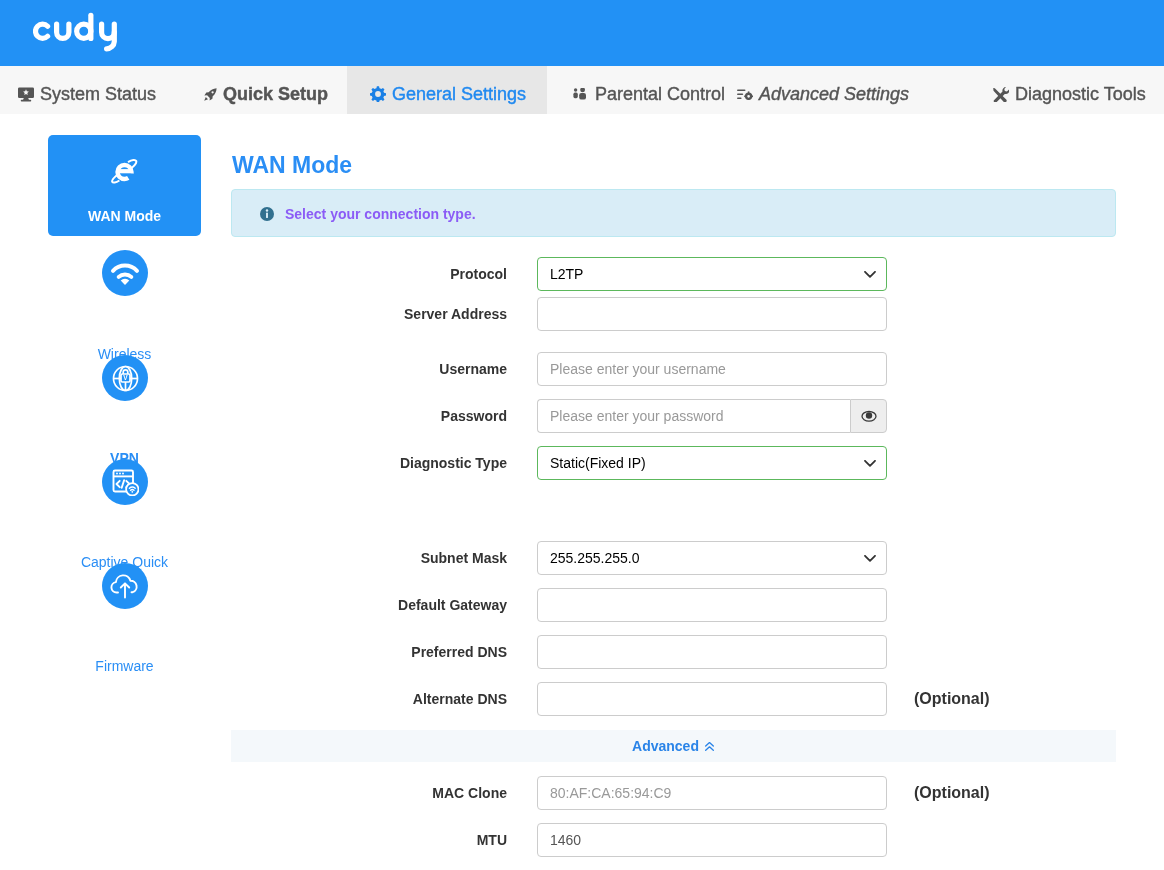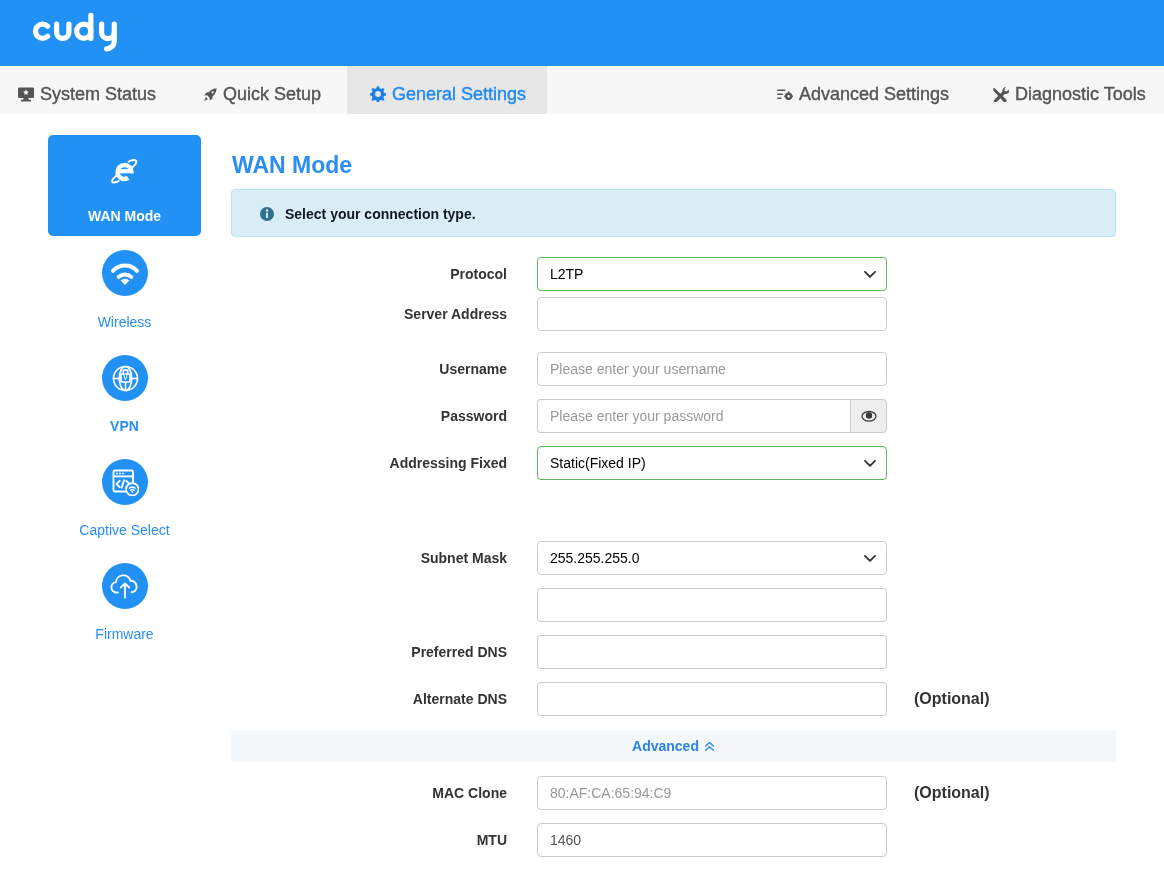--- a/index.html
+++ b/index.html
@@ -21,28 +21,28 @@
 
 
 #wancard { position:absolute; left:48px; top:135px; width:153px; height:101px;
   background:#2291f5; border-radius:5px; }
 #wancard .lbl { position:absolute; left:0; bottom:12px; width:153px; text-align:center;
   color:#fff; font-size:14px; font-weight:bold; }
 #wancard svg.e { position:absolute; left:63px; top:23px; }
 .sicon { position:absolute; left:102px; width:46px; height:46px; border-radius:50%;
   background:#2291f5; display:flex; align-items:center; justify-content:center; }
 .slabel { position:absolute; left:38px; width:173px; text-align:center;
-  color:#2a8ef5; font-size:14px; }
+  color:#2a8ef5; font-size:14px;margin-top:32px; }
 
 
 #main { position:absolute; left:231px; top:0; width:885px; height:870px; }
 #main h1 { position:absolute; left:1px; top:152px; font-size:23px; font-weight:bold; color:#2a8ef5; }
 #alert { position:absolute; left:0; top:189px; width:885px; height:48px;
   background:#d9edf7; border:1px solid #bce8f1; border-radius:4px;
-  color:#0f172a; font-size:14px; font-weight:bold;padding-left:21px; }
+  color:#8b5cf6; font-size:14px; font-weight:bold;padding-left:21px; }
 #alert .ic { position:absolute; left:28px; top:17px; }
 #alert .tx { position:absolute; left:53px; top:16px; }
 
 .row { position:absolute; left:0; width:885px; height:34px; }
 .row .lab { position:absolute; left:0; top:0; width:276px; height:34px;
   line-height:34px; text-align:right; font-size:14px; font-weight:bold; color:#333; }
 .row .ctl { position:absolute; left:306px; top:0; width:350px; height:34px; }
 .row .opt { position:absolute; left:683px; top:0; height:34px; line-height:34px;
   font-size:16px; font-weight:bold; color:#333; }
 
@@ -82,34 +82,43 @@
 </div>
 
 <div id="nav">
   <div id="atabbg"></div>
   <div class="ntab" style="left:18px;">
     <svg width="16" height="15" viewBox="0 0 18 16" fill="#555">
       <path d="M1.5,0 h15 a1.5,1.5 0 0 1 1.5,1.5 v9 a1.5,1.5 0 0 1 -1.5,1.5 h-5 l0.8,2 h1.7 a0.9,0.9 0 0 1 0,1.8 h-10 a0.9,0.9 0 0 1 0,-1.8 h1.7 l0.8,-2 h-5 A1.5,1.5 0 0 1 0,10.5 v-9 A1.5,1.5 0 0 1 1.5,0 z M9,2.2 l0.9,2.1 2.3,0.3 -1.7,1.6 0.4,2.3 -1.9,-1.2 -1.9,1.2 0.4,-2.3 -1.7,-1.6 2.3,-0.3 z" fill-rule="evenodd"></path>
     </svg>
     System Status
   </div>
-  <div class="ntab" style="left:204px;">
+  <div class="ntab" style="left:204px;font-weight:bold;">
     <svg width="13" height="13" viewBox="0 0 13 13" fill="#555">
       <path d="M12.6,0.3 C9.2,0.6 6.6,1.9 4.7,4.3 L2.3,4.6 L0.4,7.4 L3.1,7.2 L5.8,9.9 L5.6,12.6 L8.4,10.7 L8.7,8.3 C11.1,6.4 12.4,3.8 12.6,0.3 z M1.8,9 L0.2,12.8 L4,11.2 z"></path>
       <circle cx="8.6" cy="4.3" r="1.15" fill="#f7f7f7"></circle>
     </svg>
     Quick Setup
   </div>
   <div class="ntab active" style="left:370px;">
     <svg width="16" height="16" viewBox="0 0 17 17" fill="#1a80e6">
       <path d="M8.5,0.2 l1.1,0.1 0.5,2.2 a6.3,6.3 0 0 1 1.8,0.7 l1.9,-1.2 1.6,1.6 -1.2,1.9 a6.3,6.3 0 0 1 0.7,1.8 l2.2,0.5 0,2.3 -2.2,0.5 a6.3,6.3 0 0 1 -0.7,1.8 l1.2,1.9 -1.6,1.6 -1.9,-1.2 a6.3,6.3 0 0 1 -1.8,0.7 l-0.5,2.2 -2.3,0 -0.5,-2.2 a6.3,6.3 0 0 1 -1.8,-0.7 l-1.9,1.2 -1.6,-1.6 1.2,-1.9 a6.3,6.3 0 0 1 -0.7,-1.8 l-2.2,-0.5 0,-2.3 2.2,-0.5 a6.3,6.3 0 0 1 0.7,-1.8 L1.5,3.6 3.1,2 5,3.2 A6.3,6.3 0 0 1 6.8,2.5 L7.3,0.3 z M8.5,5.4 a3.1,3.1 0 1 0 0,6.2 a3.1,3.1 0 0 0 0,-6.2 z" fill-rule="evenodd"></path>
     </svg>
     General Settings
   </div>
-  <div class="ntab" style="left:777px;">
+  <div class="ntab" style="left:573px;">
+    <svg width="16" height="13" viewBox="0 0 16 13" fill="#555">
+      <circle cx="2.6" cy="2" r="1.7"></circle>
+      <rect x="0.4" y="4.6" width="4.4" height="5.6" rx="1.6"></rect>
+      <circle cx="9.6" cy="1.9" r="2.4"></circle>
+      <rect x="6.2" y="5" width="6.8" height="6.6" rx="2.2"></rect>
+    </svg>
+    Parental Control
+  </div>
+  <div class="ntab" style="left:737px;font-style:italic;">
     <svg width="16" height="11" viewBox="0 0 16 11" fill="#555">
       <rect x="0" y="0.4" width="8.5" height="1.7" rx="0.8"></rect>
       <rect x="0" y="4.4" width="6.2" height="1.7" rx="0.8"></rect>
       <rect x="0" y="8.4" width="4.6" height="1.7" rx="0.8"></rect>
       <path d="M11.6,3.6 a3.7,3.7 0 1 0 0,7.4 a3.7,3.7 0 0 0 0,-7.4 z m0,2.35 a1.35,1.35 0 1 1 0,2.7 a1.35,1.35 0 0 1 0,-2.7 z" fill-rule="evenodd"></path>
       <rect x="10.8" y="2.4" width="1.6" height="2"></rect>
       <rect x="10.8" y="10" width="1.6" height="1"></rect>
       <rect x="7.2" y="6.5" width="2" height="1.6"></rect>
       <rect x="14" y="6.5" width="2" height="1.6"></rect>
     </svg>
@@ -172,21 +181,21 @@
     <circle cx="9" cy="5.5" r="0.95" fill="#fff"></circle>
     <circle cx="12" cy="5.5" r="0.95" fill="#fff"></circle>
     <g>
       <circle cx="21.3" cy="21.3" r="6.2" fill="#2291f5" stroke="#fff" stroke-width="1.8"></circle>
       <path d="M18.4,20.3 a4.4,4.4 0 0 1 5.8,0" stroke="#fff" stroke-width="1.4" fill="none" stroke-linecap="round"></path>
       <path d="M19.6,22.2 a2.6,2.6 0 0 1 3.4,0" stroke="#fff" stroke-width="1.4" fill="none" stroke-linecap="round"></path>
       <circle cx="21.3" cy="23.8" r="0.9" fill="#fff"></circle>
     </g>
   </svg>
 </div>
-<div class="slabel" style="top:522px;">Captive Select</div>
+<div class="slabel" style="top:522px;">Captive Quick</div>
 
 <div class="sicon" style="top:563px;">
   <svg width="30" height="28" viewBox="0 0 30 28">
     <g fill="none" stroke="#fff" stroke-width="1.9" stroke-linecap="round" stroke-linejoin="round">
       <path d="M8,20.5 h-1.5 a5.2,5.2 0 0 1 -0.6,-10.35 a7.4,7.4 0 0 1 14.5,-1.4 a5.9,5.9 0 0 1 2.3,11.45 h-1.2"></path>
       <path d="M15,25.5 V11.5 M10.8,15.5 L15,11.3 19.2,15.5"></path>
     </g>
   </svg>
 </div>
 <div class="slabel" style="top:626px;">Firmware</div>
@@ -231,41 +240,42 @@
       </div>
     </div>
   </div>
 
   <div class="row" style="top:352px;">
     <div class="lab">Username</div>
     <div class="ctl"><input class="fc" placeholder="Please enter your username" style=""></div>
   </div>
 
   <div class="row" style="top:446px;">
-    <div class="lab">Addressing Fixed</div>
+    <div class="lab">Diagnostic Type</div>
     <div class="ctl">
       <select class="fc green"><option>Static(Fixed IP)</option></select>
       <svg class="chev" width="12" height="7" viewBox="0 0 12 7">
             <path d="M1,0.8 L6,5.8 L11,0.8" fill="none" stroke="#333" stroke-width="1.8" stroke-linecap="round" stroke-linejoin="round"></path>
           </svg>
     </div>
   </div>
 
 
   <div class="row" style="top:541px;text-decoration:underline;">
     <div class="lab">Subnet Mask</div>
     <div class="ctl">
       <select class="fc"><option>255.255.255.0</option></select>
       <svg class="chev" width="12" height="7" viewBox="0 0 12 7">
             <path d="M1,0.8 L6,5.8 L11,0.8" fill="none" stroke="#333" stroke-width="1.8" stroke-linecap="round" stroke-linejoin="round"></path>
           </svg>
     </div>
   </div>
 
   <div class="row" style="top:588px;">
+    <div class="lab">Default Gateway</div>
     <div class="ctl"><input class="fc" style=""></div>
   </div>
 
   <div class="row" style="top:635px;">
     <div class="lab">Preferred DNS</div>
     <div class="ctl"><input class="fc" style=""></div>
   </div>
 
   <div class="row" style="top:682px;">
     <div class="lab">Alternate DNS</div>

